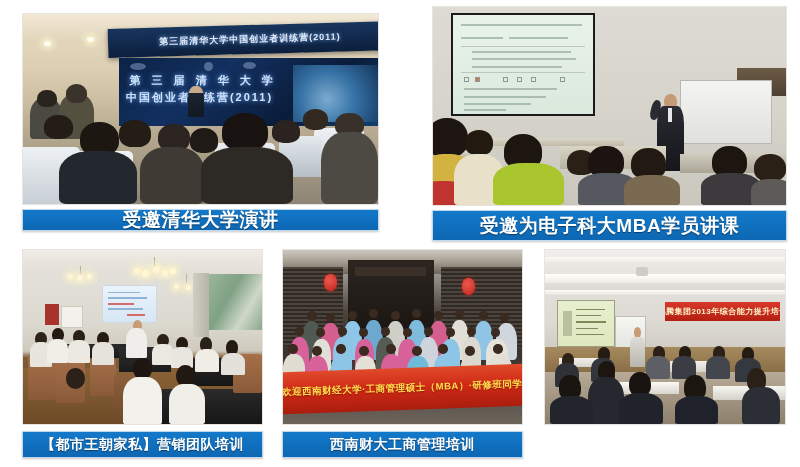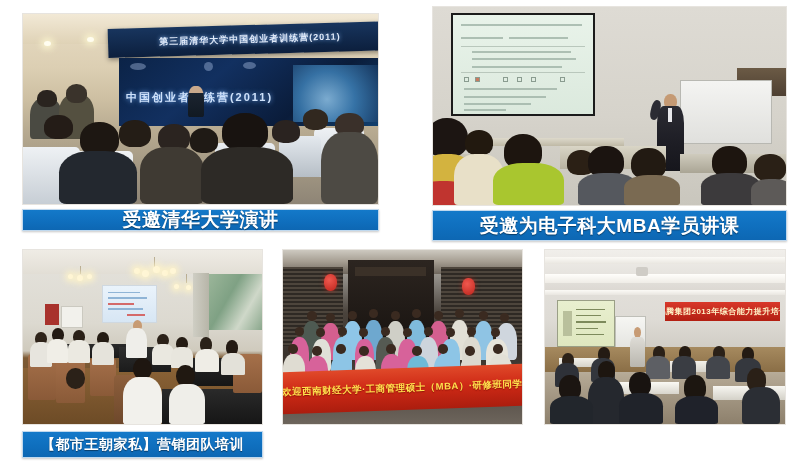--- a/index.html
+++ b/index.html
@@ -214,20 +214,23 @@
         <div class="p1-banner-top">
           <span>第三届清华大学中国创业者训练营(2011)</span>
         </div>
 
         <div class="p1-stage"></div>
         <div class="p1-stage2"></div>
         <div class="p1-logo" style="left:30%;top:26%;width:16px;height:7px"></div>
         <div class="p1-logo" style="left:51%;top:25%;width:9px;height:9px"></div>
         <div class="p1-logo" style="left:62%;top:25%;width:13px;height:7px"></div>
 
+        <div class="p1-stagetext1">
+          <span>第 三 届 清 华 大 学</span>
+        </div>
         <div class="p1-stagetext2">
           <span>中国创业者训练营(2011)</span>
         </div>
         <div class="p1-speaker"></div>
 
         <div class="p1-seat" style="left:-2%;top:70%;width:18%;height:30%;background:linear-gradient(180deg,#eef1f4,#c7ced5)"></div>
         <div class="p1-seat" style="left:15%;top:72%;width:16%;height:28%"></div>
         <div class="p1-seat" style="left:54%;top:68%;width:17%;height:32%;background:linear-gradient(180deg,#e9edf1,#bcc4cb)"></div>
         <div class="p1-seat" style="left:82%;top:60%;width:14%;height:26%;background:linear-gradient(180deg,#eef1f4,#c7ced5)"></div>
         <div class="p1-seat" style="left:72%;top:64%;width:12%;height:22%;background:linear-gradient(180deg,#e4e9ee,#b6bec6)"></div>
@@ -480,20 +483,23 @@
         <div class="p4-ph" style="left:76%;top:55%;width:10px;height:10px"></div>
         <div class="p4-p" style="left:74%;top:61%;width:9%;height:17%;background:#dbd9cf"></div>
         <div class="p4-ph" style="left:88%;top:54%;width:10px;height:10px"></div>
         <div class="p4-p" style="left:86%;top:60%;width:10%;height:18%;background:#e2e0d6"></div>
 
         <div class="p4-banner">
           <span>热烈欢迎西南财经大学·工商管理硕士（MBA）·研修班同学参加</span>
         </div>
       </div>
     </div>
+    <div class="caption">
+      <span>西南财大工商管理培训</span>
+    </div>
   </div>
 
   <div class="card" id="card-hongteng">
     <div class="photo">
       <div class="photo-inner">
         <div class="p5-wall"></div>
         <div class="p5-ceil"></div>
         <div class="p5-ceilband" style="left:0;top:4%;width:100%;height:4%"></div>
         <div class="p5-ceilband" style="left:0;top:14%;width:100%;height:5%;background:linear-gradient(180deg,#fffefb,#efece6)"></div>
         <div class="p5-ceilband" style="left:0;top:23%;width:100%;height:3%"></div>

